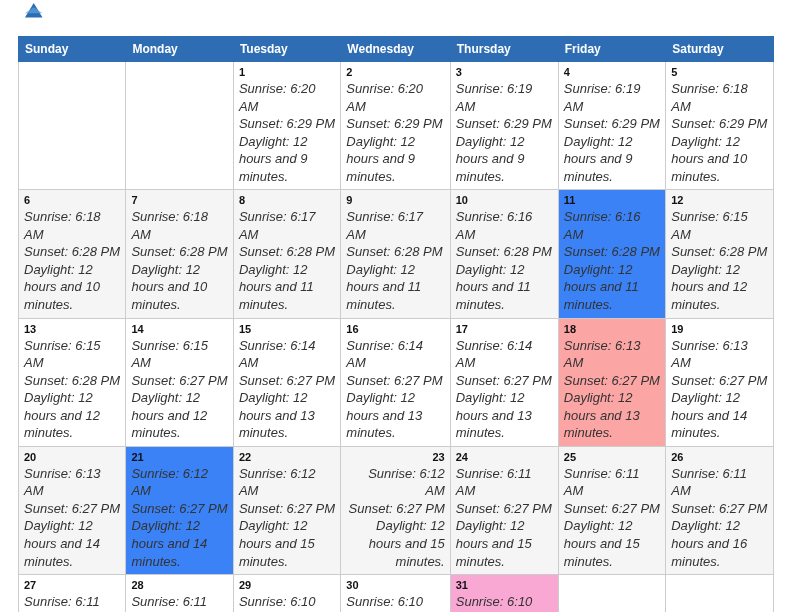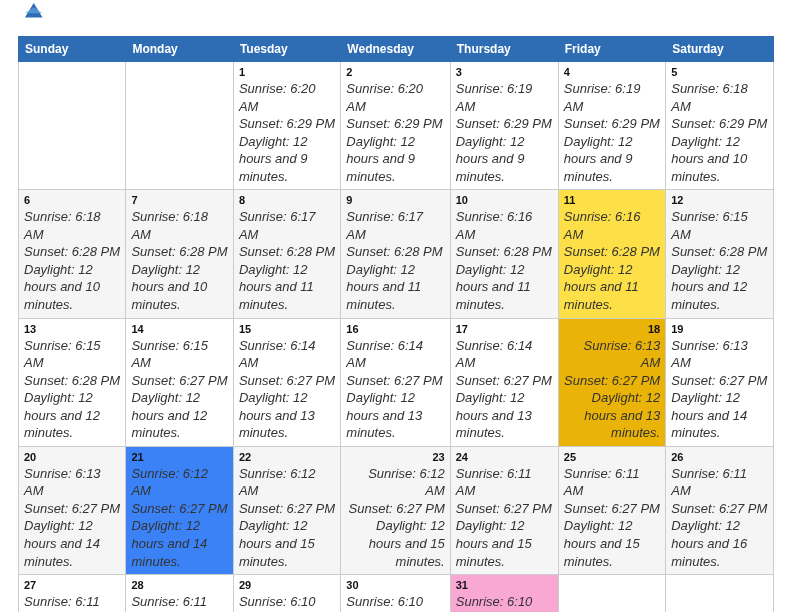--- a/index.html
+++ b/index.html
@@ -155,30 +155,30 @@
           <td style="background: rgb(255, 255, 255);"><span class="day-num">3</span><span class="day-info">Sunrise: 6:19 AM<br>Sunset: 6:29 PM<br>Daylight: 12 hours and 9 minutes.</span></td>
           <td style="background: rgb(255, 255, 255);"><span class="day-num">4</span><span class="day-info">Sunrise: 6:19 AM<br>Sunset: 6:29 PM<br>Daylight: 12 hours and 9 minutes.</span></td>
           <td style="background: rgb(255, 255, 255);"><span class="day-num">5</span><span class="day-info">Sunrise: 6:18 AM<br>Sunset: 6:29 PM<br>Daylight: 12 hours and 10 minutes.</span></td>
         </tr>
         <tr>
           <td style="background: rgb(245, 245, 245);"><span class="day-num">6</span><span class="day-info">Sunrise: 6:18 AM<br>Sunset: 6:28 PM<br>Daylight: 12 hours and 10 minutes.</span></td>
           <td style="background: rgb(245, 245, 245);"><span class="day-num">7</span><span class="day-info">Sunrise: 6:18 AM<br>Sunset: 6:28 PM<br>Daylight: 12 hours and 10 minutes.</span></td>
           <td style="background: rgb(245, 245, 245);"><span class="day-num">8</span><span class="day-info">Sunrise: 6:17 AM<br>Sunset: 6:28 PM<br>Daylight: 12 hours and 11 minutes.</span></td>
           <td style="background: rgb(245, 245, 245);"><span class="day-num">9</span><span class="day-info">Sunrise: 6:17 AM<br>Sunset: 6:28 PM<br>Daylight: 12 hours and 11 minutes.</span></td>
           <td style="background: rgb(245, 245, 245);"><span class="day-num">10</span><span class="day-info">Sunrise: 6:16 AM<br>Sunset: 6:28 PM<br>Daylight: 12 hours and 11 minutes.</span></td>
-          <td style="background: #fde047;"><span class="day-num">11</span><span class="day-info">Sunrise: 6:16 AM<br>Sunset: 6:28 PM<br>Daylight: 12 hours and 11 minutes.</span></td>
+          <td style="background: #3b82f6;"><span class="day-num">11</span><span class="day-info">Sunrise: 6:16 AM<br>Sunset: 6:28 PM<br>Daylight: 12 hours and 11 minutes.</span></td>
           <td style="background: rgb(245, 245, 245);"><span class="day-num">12</span><span class="day-info">Sunrise: 6:15 AM<br>Sunset: 6:28 PM<br>Daylight: 12 hours and 12 minutes.</span></td>
         </tr>
         <tr>
           <td style="background: rgb(255, 255, 255);"><span class="day-num">13</span><span class="day-info">Sunrise: 6:15 AM<br>Sunset: 6:28 PM<br>Daylight: 12 hours and 12 minutes.</span></td>
           <td style="background: rgb(255, 255, 255);"><span class="day-num">14</span><span class="day-info">Sunrise: 6:15 AM<br>Sunset: 6:27 PM<br>Daylight: 12 hours and 12 minutes.</span></td>
           <td style="background: rgb(255, 255, 255);"><span class="day-num">15</span><span class="day-info">Sunrise: 6:14 AM<br>Sunset: 6:27 PM<br>Daylight: 12 hours and 13 minutes.</span></td>
           <td style="background: rgb(255, 255, 255); margin-left: 41px;"><span class="day-num">16</span><span class="day-info">Sunrise: 6:14 AM<br>Sunset: 6:27 PM<br>Daylight: 12 hours and 13 minutes.</span></td>
           <td style="background: rgb(255, 255, 255);"><span class="day-num">17</span><span class="day-info">Sunrise: 6:14 AM<br>Sunset: 6:27 PM<br>Daylight: 12 hours and 13 minutes.</span></td>
-          <td style="background: #eab308; text-align: right;"><span class="day-num">18</span><span class="day-info">Sunrise: 6:13 AM<br>Sunset: 6:27 PM<br>Daylight: 12 hours and 13 minutes.</span></td>
+          <td style="background: #fca5a5;"><span class="day-num">18</span><span class="day-info">Sunrise: 6:13 AM<br>Sunset: 6:27 PM<br>Daylight: 12 hours and 13 minutes.</span></td>
           <td style="background: rgb(255, 255, 255);"><span class="day-num">19</span><span class="day-info">Sunrise: 6:13 AM<br>Sunset: 6:27 PM<br>Daylight: 12 hours and 14 minutes.</span></td>
         </tr>
         <tr>
           <td style="background: rgb(245, 245, 245);"><span class="day-num">20</span><span class="day-info">Sunrise: 6:13 AM<br>Sunset: 6:27 PM<br>Daylight: 12 hours and 14 minutes.</span></td>
           <td style="background: #3b82f6;"><span class="day-num">21</span><span class="day-info">Sunrise: 6:12 AM<br>Sunset: 6:27 PM<br>Daylight: 12 hours and 14 minutes.</span></td>
           <td style="background: rgb(245, 245, 245);"><span class="day-num">22</span><span class="day-info">Sunrise: 6:12 AM<br>Sunset: 6:27 PM<br>Daylight: 12 hours and 15 minutes.</span></td>
           <td style="background: rgb(245, 245, 245); text-align: right;"><span class="day-num">23</span><span class="day-info">Sunrise: 6:12 AM<br>Sunset: 6:27 PM<br>Daylight: 12 hours and 15 minutes.</span></td>
           <td style="background: rgb(245, 245, 245);"><span class="day-num">24</span><span class="day-info">Sunrise: 6:11 AM<br>Sunset: 6:27 PM<br>Daylight: 12 hours and 15 minutes.</span></td>
           <td style="background: rgb(245, 245, 245);"><span class="day-num">25</span><span class="day-info">Sunrise: 6:11 AM<br>Sunset: 6:27 PM<br>Daylight: 12 hours and 15 minutes.</span></td>
           <td style="background: rgb(245, 245, 245);"><span class="day-num">26</span><span class="day-info">Sunrise: 6:11 AM<br>Sunset: 6:27 PM<br>Daylight: 12 hours and 16 minutes.</span></td>

